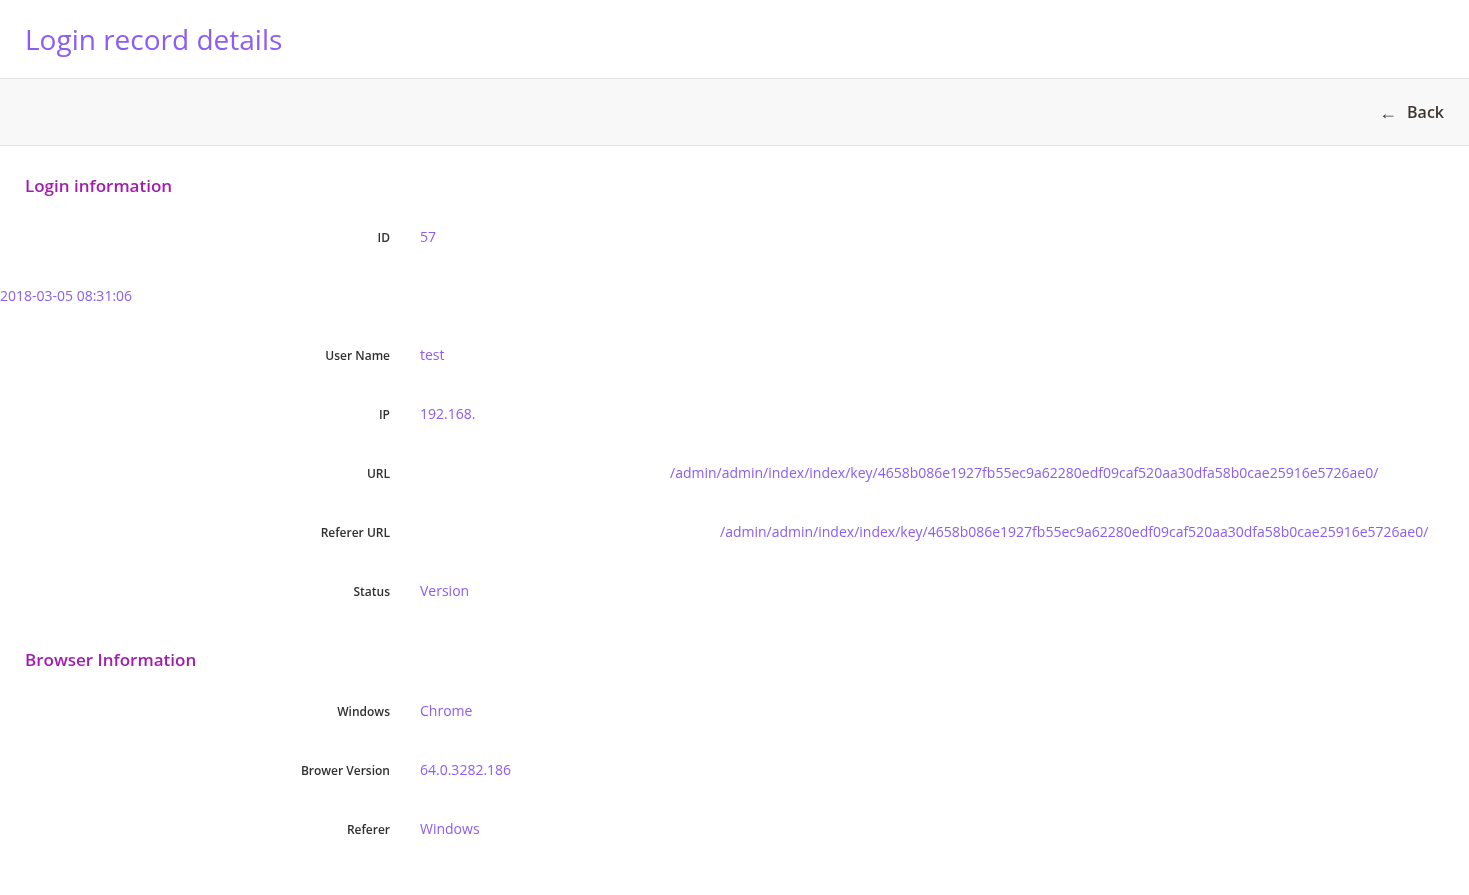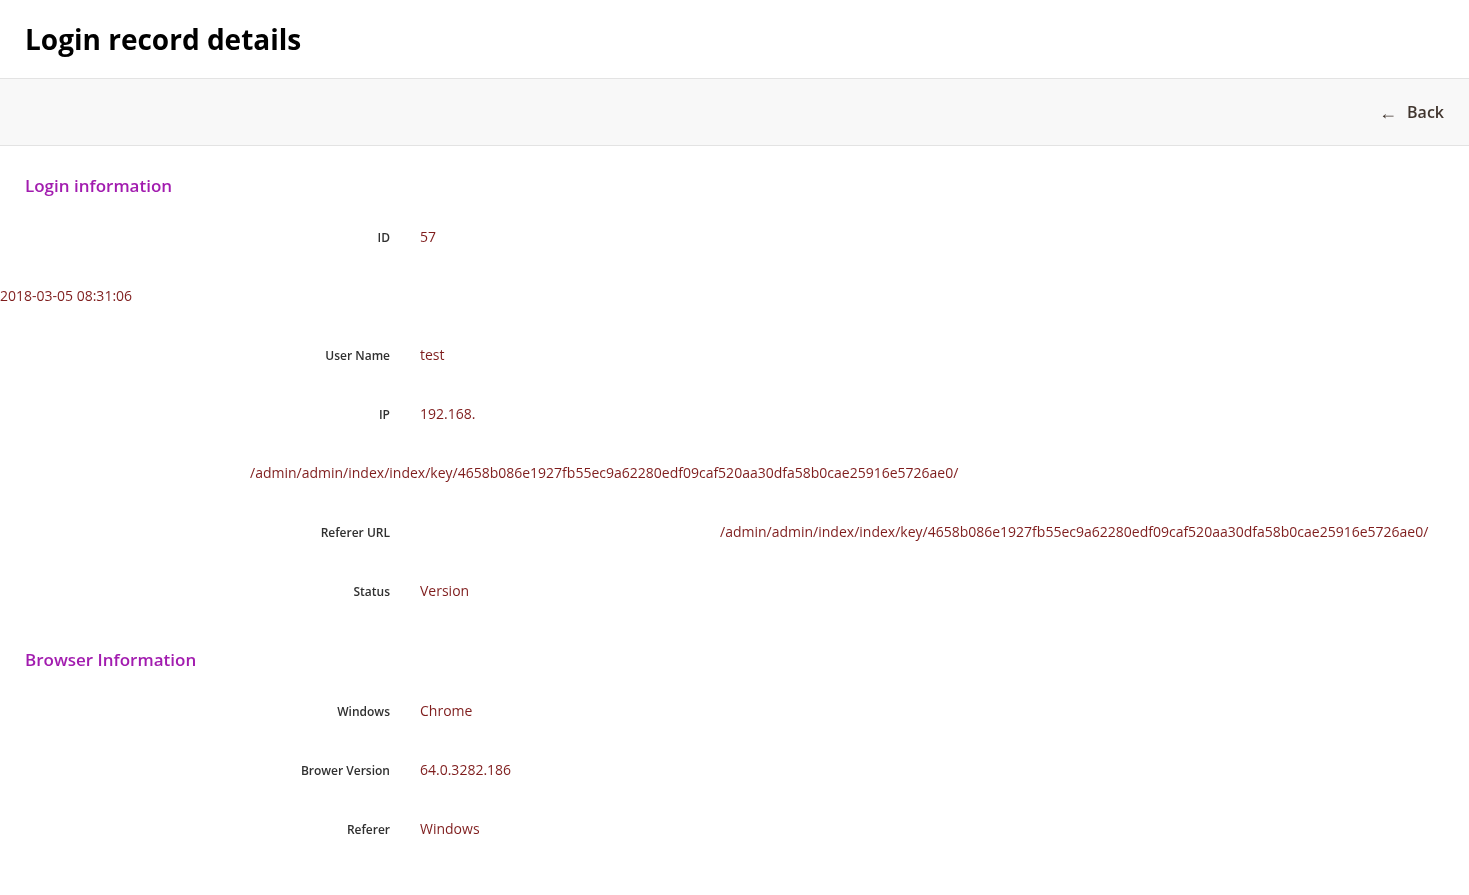--- a/index.html
+++ b/index.html
@@ -8,22 +8,22 @@
       box-sizing: border-box;
     }
     body {
       font-family: 'Open Sans', 'Helvetica Neue', Helvetica, Arial, sans-serif;
       color: #333;
       background: #fff;
       font-size: 14px;
     }
     .page-title {
       font-size: 28px;
-      font-weight: 700;
-      color: #000000;
+      font-weight: 400;
+      color: #8b5cf6;
       padding: 20px 0 20px 25px;
     }
     .action-bar {
       background: #f8f8f8;
       border-top: 1px solid #e3e3e3;
       border-bottom: 1px solid #e3e3e3;
       padding: 22px 25px;
       display: flex;
       justify-content: flex-end;
       align-items: center;
@@ -55,21 +55,21 @@
     .field-label {
       width: 420px;
       text-align: right;
       font-weight: 600;
       color: #303030;
       font-size: 12px;
       padding-right: 30px;
       flex-shrink: 0;
     }
     .field-value {
-      color: #7f1d1d;
+      color: #8b5cf6;
       font-size: 14px;
       word-break: break-all;
       padding-right: 20px;
     }
   </style>
 </head>
 <body>
 
 <h1 class="page-title">Login record details</h1>
 
@@ -95,20 +95,21 @@
   <div class="field-label">User Name</div>
   <div class="field-value">test</div>
 </div>
 
 <div class="field-row">
   <div class="field-label">IP</div>
   <div class="field-value">192.168.</div>
 </div>
 
 <div class="field-row">
+  <div class="field-label">URL</div>
   <div class="field-value" style="padding-left:250px;">/admin/admin/index/index/key/4658b086e1927fb55ec9a62280edf09caf520aa30dfa58b0cae25916e5726ae0/</div>
 </div>
 
 <div class="field-row">
   <div class="field-label">Referer URL</div>
   <div class="field-value" style="padding-left:300px;">/admin/admin/index/index/key/4658b086e1927fb55ec9a62280edf09caf520aa30dfa58b0cae25916e5726ae0/</div>
 </div>
 
 <div class="field-row">
   <div class="field-label">Status</div>

